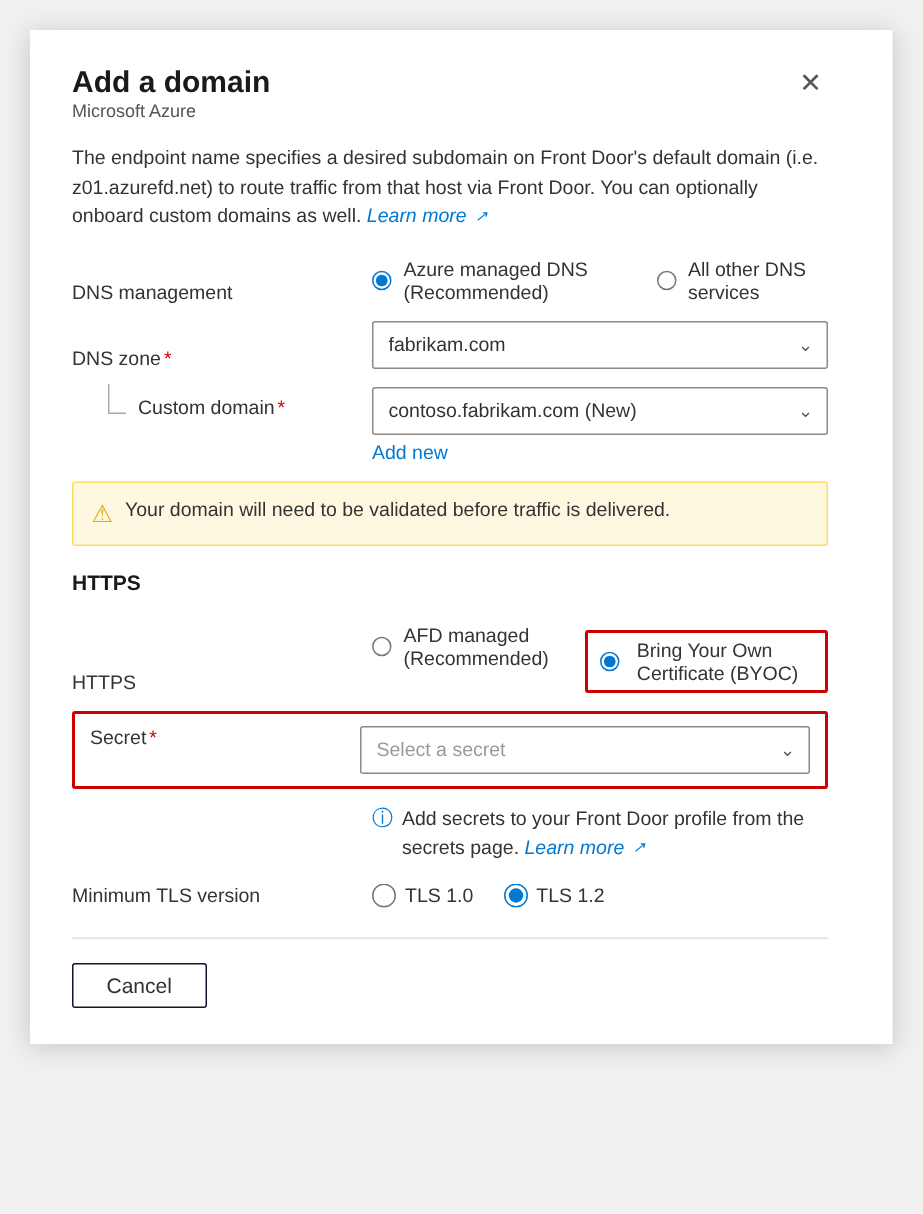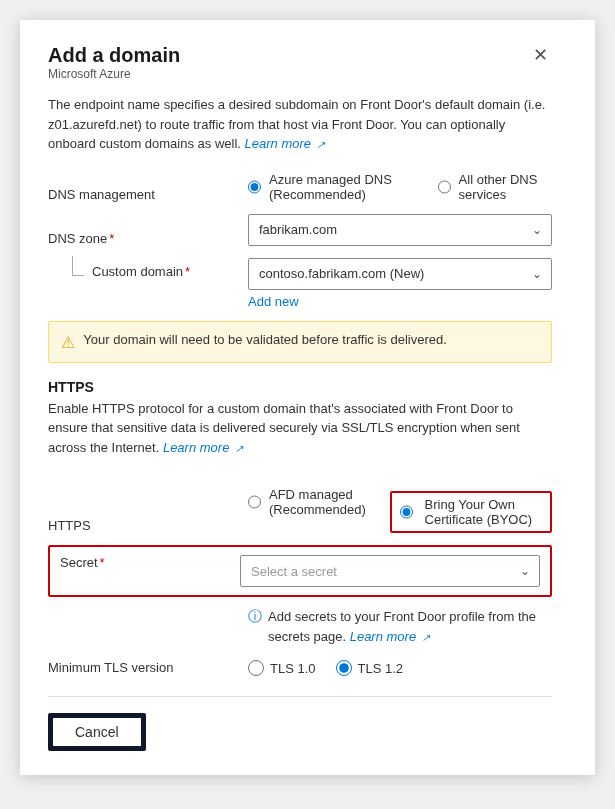--- a/index.html
+++ b/index.html
@@ -266,21 +266,21 @@
       border: none;
       padding: 6px 22px;
       font-size: 14px;
       font-weight: 600;
       cursor: pointer;
       border-radius: 2px;
     }
     .btn-secondary {
       background: #fff;
       color: #333;
-      border: 5px solid #0f172a;
+      border: 1px solid #0f172a;
       padding: 6px 22px;
       font-size: 14px;
       cursor: pointer;
       border-radius: 2px;
     }
     .placeholder-text {
       color: #999;
     }
   </style>
 </head>
@@ -349,27 +349,20 @@
     </div>
   </div>
 
   <div class="warning-row">
     <span class="warning-icon">⚠</span>
     <span class="warning-text">Your domain will need to be validated before traffic is delivered.</span>
   </div>
 
   <div>
     <div class="section-title">HTTPS</div>
-    <div class="section-desc">
-      <span>Enable HTTPS protocol for a custom domain that's associated with Front Door to ensure that sensitive data is delivered securely via SSL/TLS encryption when sent across the Internet.</span>
-      <a class="learn-more">
-        <span>Learn more</span>
-        <span class="learn-more-icon">↗</span>
-      </a>
-    </div>
 
     <div class="form-row">
       <div class="form-label">HTTPS</div>
       <div class="form-control radio-group">
         <label class="radio-option">
           <input type="radio" name="https" class="radio-input" style="">
           <span>AFD managed (Recommended)</span>
         </label>
         <label class="radio-option">
           <span class="highlighted-radio">

